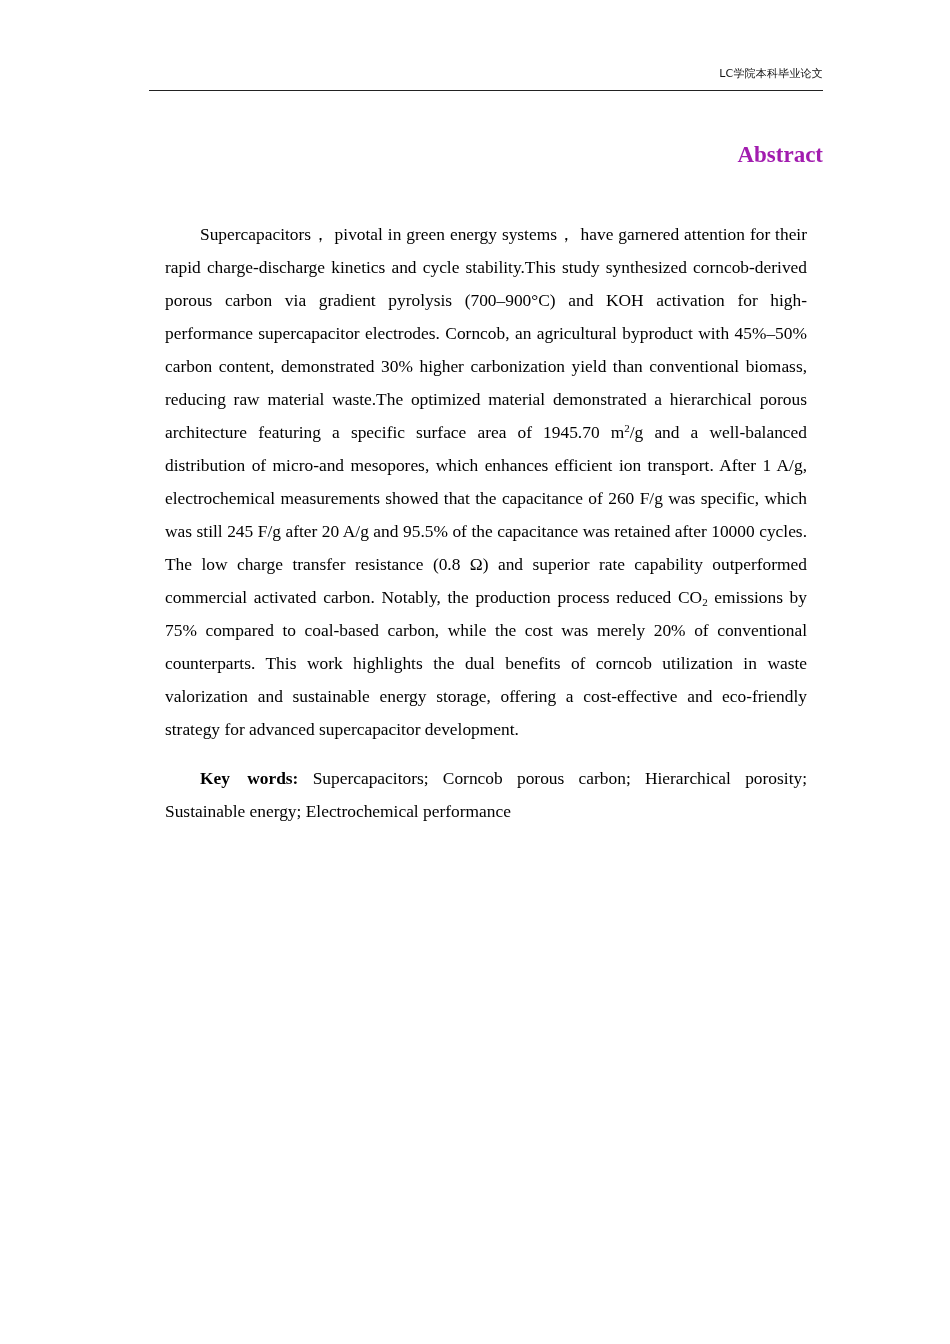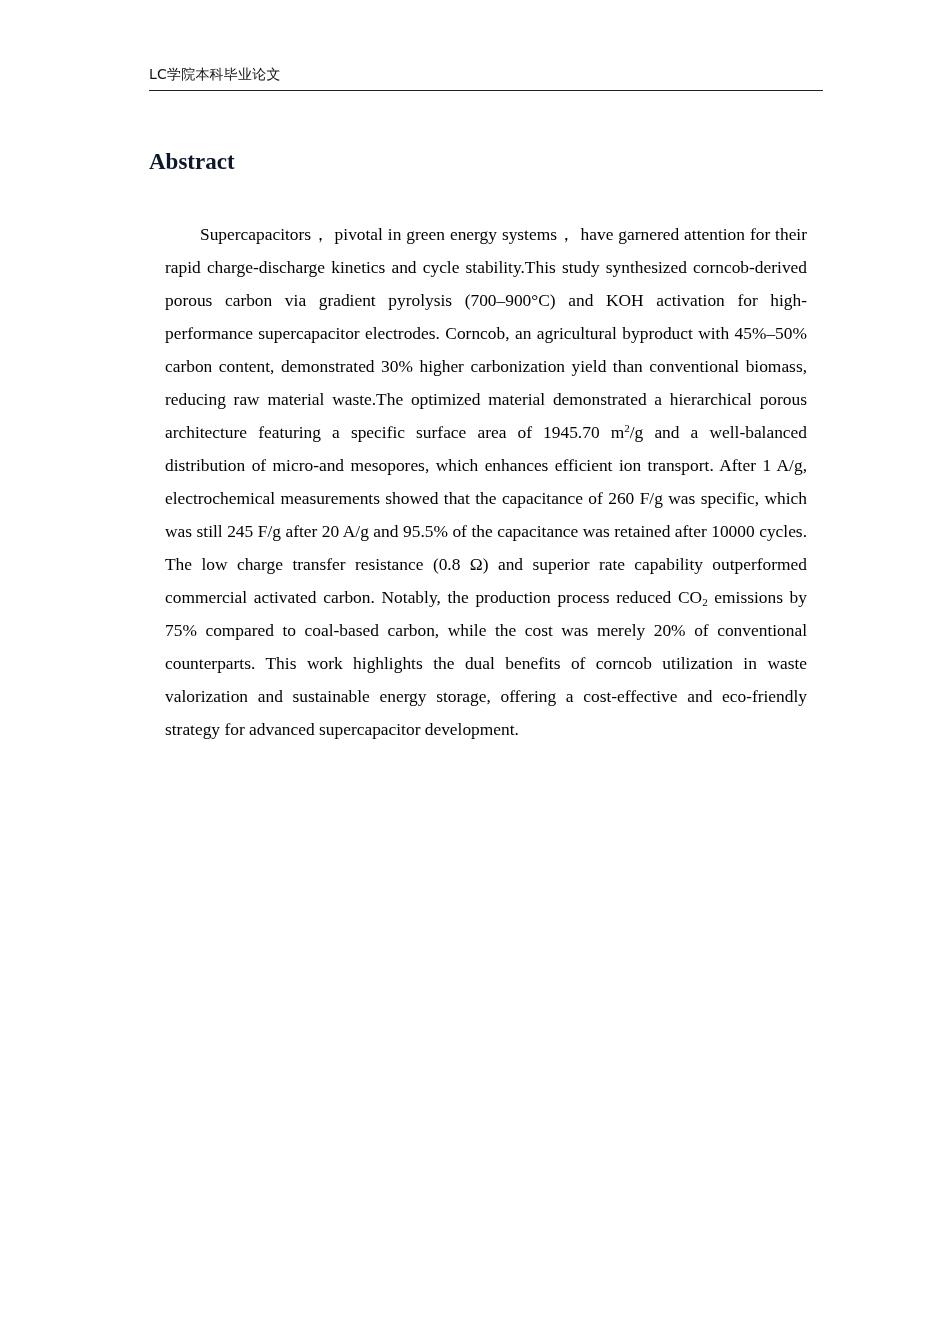--- a/index.html
+++ b/index.html
@@ -1,32 +1,32 @@
 <!DOCTYPE html>
 <html><head>
   <meta charset="utf-8">
   <style>
     html, body { margin: 0; padding: 0; background: #ffffff; }
     body { width: 950px; height: 1344px; position: relative; overflow: hidden; }
     .page { position: absolute; left: 0; top: 0; width: 950px; height: 1344px; background: #fff; }
     .running-header {
       position: absolute; left: 149px; top: 66px; width: 674px;
-      text-align: left;
+      text-align: right;
       font-family: "DejaVu Sans", sans-serif;
-      font-size: 14px; color: #111; letter-spacing: 0.2px;
+      font-size: 11px; color: #111; letter-spacing: 0.2px;
     }
     .header-rule {
       position: absolute; left: 149px; top: 90px; width: 674px; height: 0;
       border-top: 1.6px solid #222;
     }
     .abstract-title {
       position: absolute; left: 149px; top: 142px; width: 674px;
-      text-align: left;
+      text-align: right;
       font-family: "Liberation Serif", serif;
-      font-weight: bold; font-size: 23px; color: #0f172a; margin-top: 7px;
+      font-weight: bold; font-size: 23px; color: #a21caf;
     }
     .body-text {
       position: absolute; left: 149px; top: 202px; width: 674px;
       font-family: "Liberation Serif", serif;
       font-size: 17.4px; line-height: 33px; color: #000;
       text-align: justify;
     }
     .body-text p { margin: 16px; text-indent: 35px; }
     .keywords { margin-top: 0; }
     .kw-label { font-weight: bold; word-spacing: 3px; }
@@ -37,14 +37,15 @@
 <body>
 
 <div class="page">
   <div class="running-header">LC学院本科毕业论文</div>
   <div class="header-rule"></div>
 
   <div class="abstract-title">Abstract</div>
 
   <div class="body-text">
     <p><span>Supercapacitors， pivotal in green energy systems， have garnered attention for their rapid charge-discharge kinetics and cycle stability.This study synthesized corncob-derived porous carbon via gradient pyrolysis (700–900°C) and KOH activation for high-performance supercapacitor electrodes. Corncob, an agricultural byproduct with 45%–50% carbon content, demonstrated 30% higher carbonization yield than conventional biomass, reducing raw material waste.The optimized material demonstrated a hierarchical porous architecture featuring a specific surface area of 1945.70 m</span><sup>2</sup><span>/g and a well-balanced distribution of micro-and mesopores, which enhances efficient ion transport. After 1 A/g, electrochemical measurements showed that the capacitance of 260 F/g was specific, which was still 245 F/g after 20 A/g and 95.5% of the capacitance was retained after 10000 cycles. The low charge transfer resistance (0.8 Ω) and superior rate capability outperformed commercial activated carbon. Notably, the production process reduced CO</span><sub>2</sub><span> emissions by 75% compared to coal-based carbon, while the cost was merely 20% of conventional counterparts. This work highlights the dual benefits of corncob utilization in waste valorization and sustainable energy storage, offering a cost-effective and eco-friendly strategy for advanced supercapacitor development.</span></p>
+    <p class="keywords"><span class="kw-label">Key words:</span><span> Supercapacitors; Corncob porous carbon; Hierarchical porosity; Sustainable energy; Electrochemical performance</span></p>
   </div>
 </div>
 
 </body></html>

